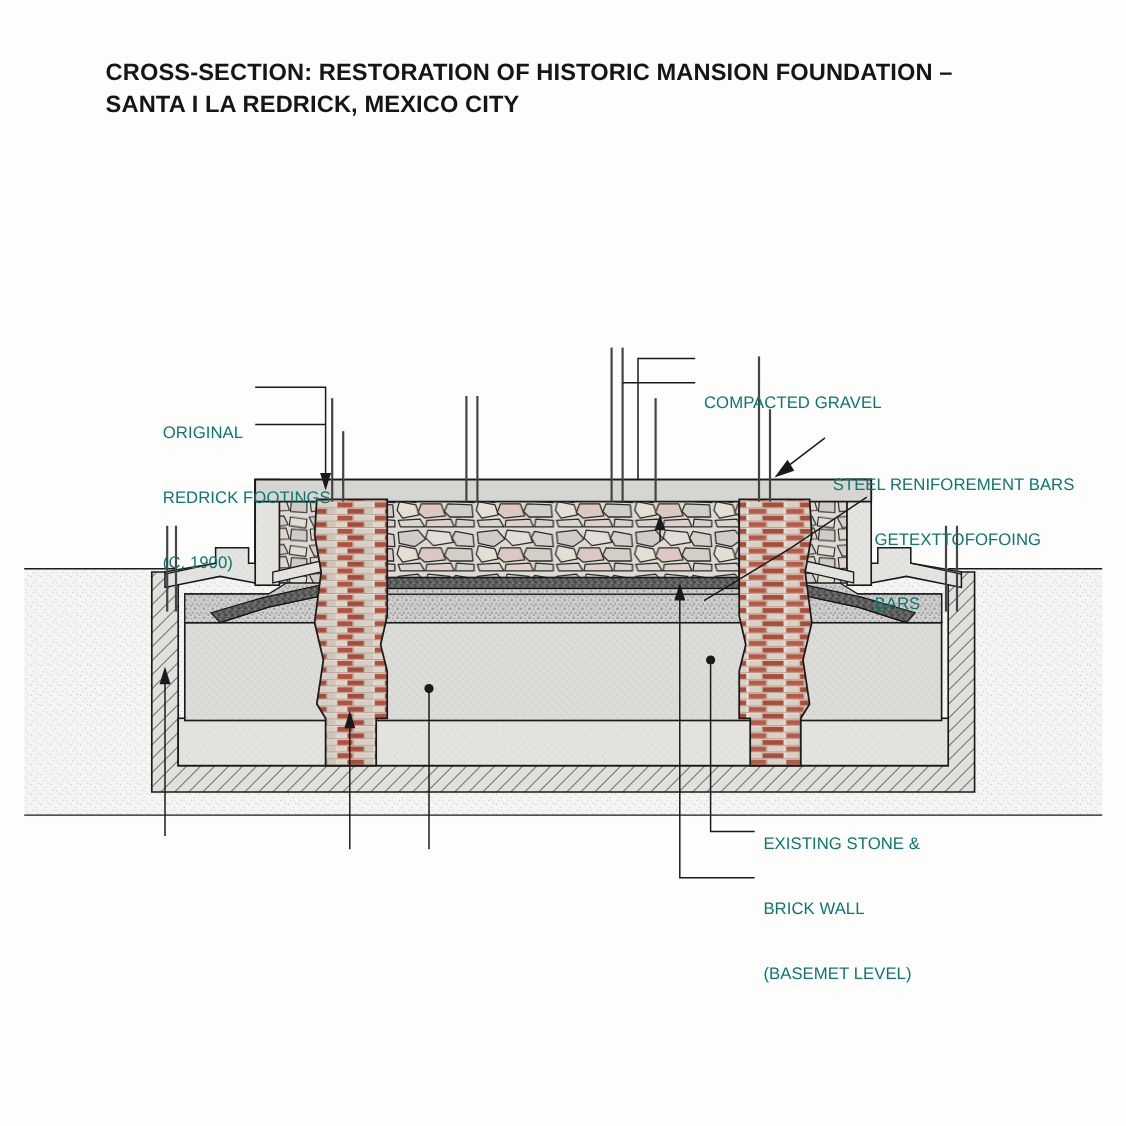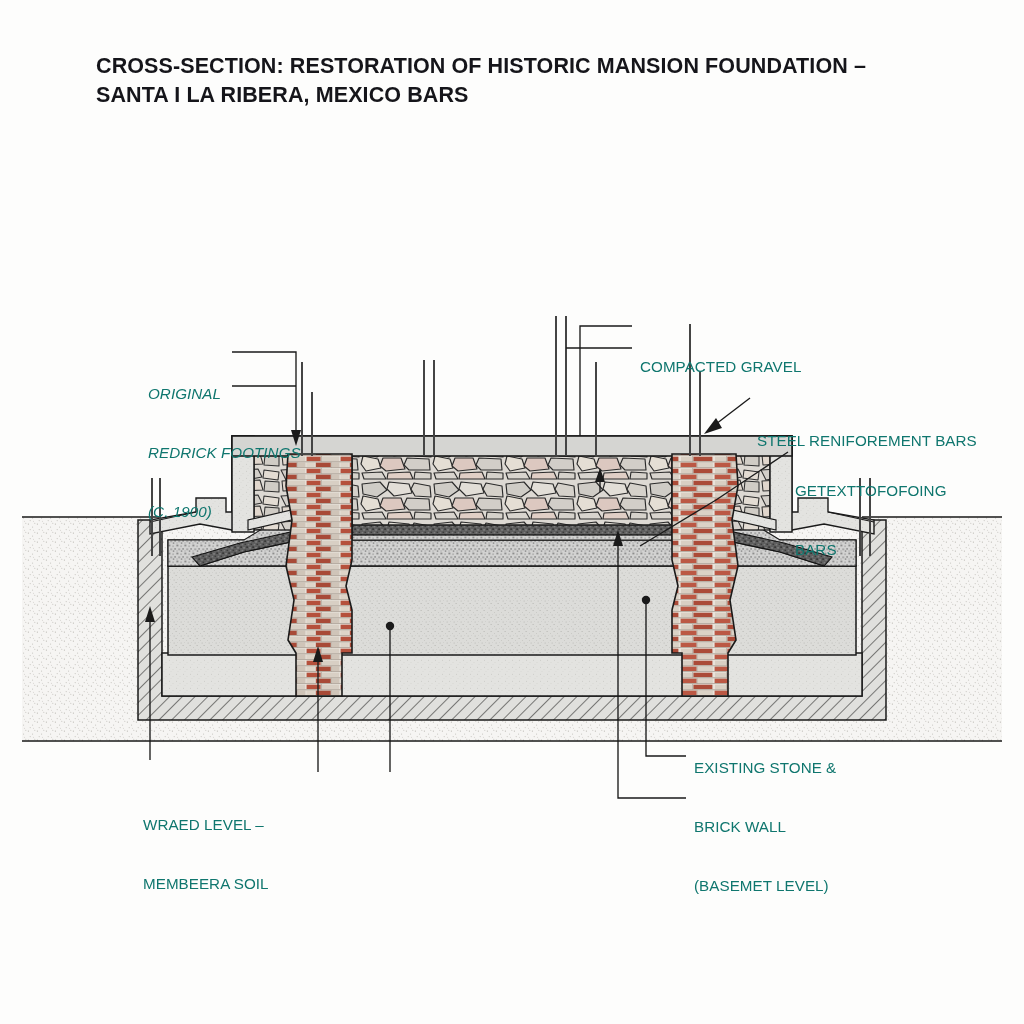--- a/index.html
+++ b/index.html
@@ -23,21 +23,21 @@
   }
   svg{position:absolute;left:0;top:0;}
 </style>
 </head>
 <body>
 
 <div id="sheet">
 
   <div id="title-block">
     <div>CROSS-SECTION: RESTORATION OF HISTORIC MANSION FOUNDATION –</div>
-    <div>SANTA I LA RIBERA, MEXICO BARS</div>
+    <div>SANTA I LA REDRICK, MEXICO CITY</div>
   </div>
 
   <svg width="1024" height="1024" viewBox="0 0 1024 1024">
     <defs>
 
       <pattern id="pSoil" width="9" height="9" patternUnits="userSpaceOnUse">
         <rect width="9" height="9" fill="#f6f5f3"></rect>
         <circle cx="1.4" cy="2.1" r="0.62" fill="#b9b7b2"></circle>
         <circle cx="5.6" cy="5.1" r="0.55" fill="#c3c1bc"></circle>
         <circle cx="7.8" cy="1.2" r="0.5" fill="#bdbbb6"></circle>
@@ -284,43 +284,39 @@
       <path d="M686 756 L646 756 L646 604"></path>
       <circle cx="646" cy="600" r="4.2" fill="#1a1a1a" stroke="none"></circle>
       <path d="M686 798 L618 798 L618 542"></path>
       <polygon points="618,530 613,546 623,546" fill="#1a1a1a" stroke="none"></polygon>
 
       <path d="M600 492 L600 476"></path>
       <polygon points="600,468 595,482 605,482" fill="#1a1a1a" stroke="none"></polygon>
     </g>
   </svg>
 
-  <div class="lbl" style="left:148px;top:344px;font-style:italic;">
+  <div class="lbl" style="left:148px;top:344px;">
     <div>ORIGINAL</div>
     <div>REDRICK FOOTINGS</div>
     <div>(C. 1900)</div>
   </div>
 
   <div class="lbl" style="left:640px;top:317px;">
     <div>COMPACTED GRAVEL</div>
   </div>
 
   <div class="lbl" style="left:795px;top:441px;">
     <div>GETEXTTOFOFOING</div>
     <div>BARS</div>
   </div>
 
   <div class="lbl" style="left:757px;top:391px;">
     <div>STEEL RENIFOREMENT BARS</div>
   </div>
 
-  <div class="lbl" style="left:143px;top:775px;">
-    <div>WRAED LEVEL –</div>
-    <div>MEMBEERA SOIL</div>
-  </div>
 
 
   <div class="lbl" style="left:694px;top:718px;">
     <div>EXISTING STONE &amp;</div>
     <div>BRICK WALL</div>
     <div>(BASEMET LEVEL)</div>
   </div>
 
 </div>
 

